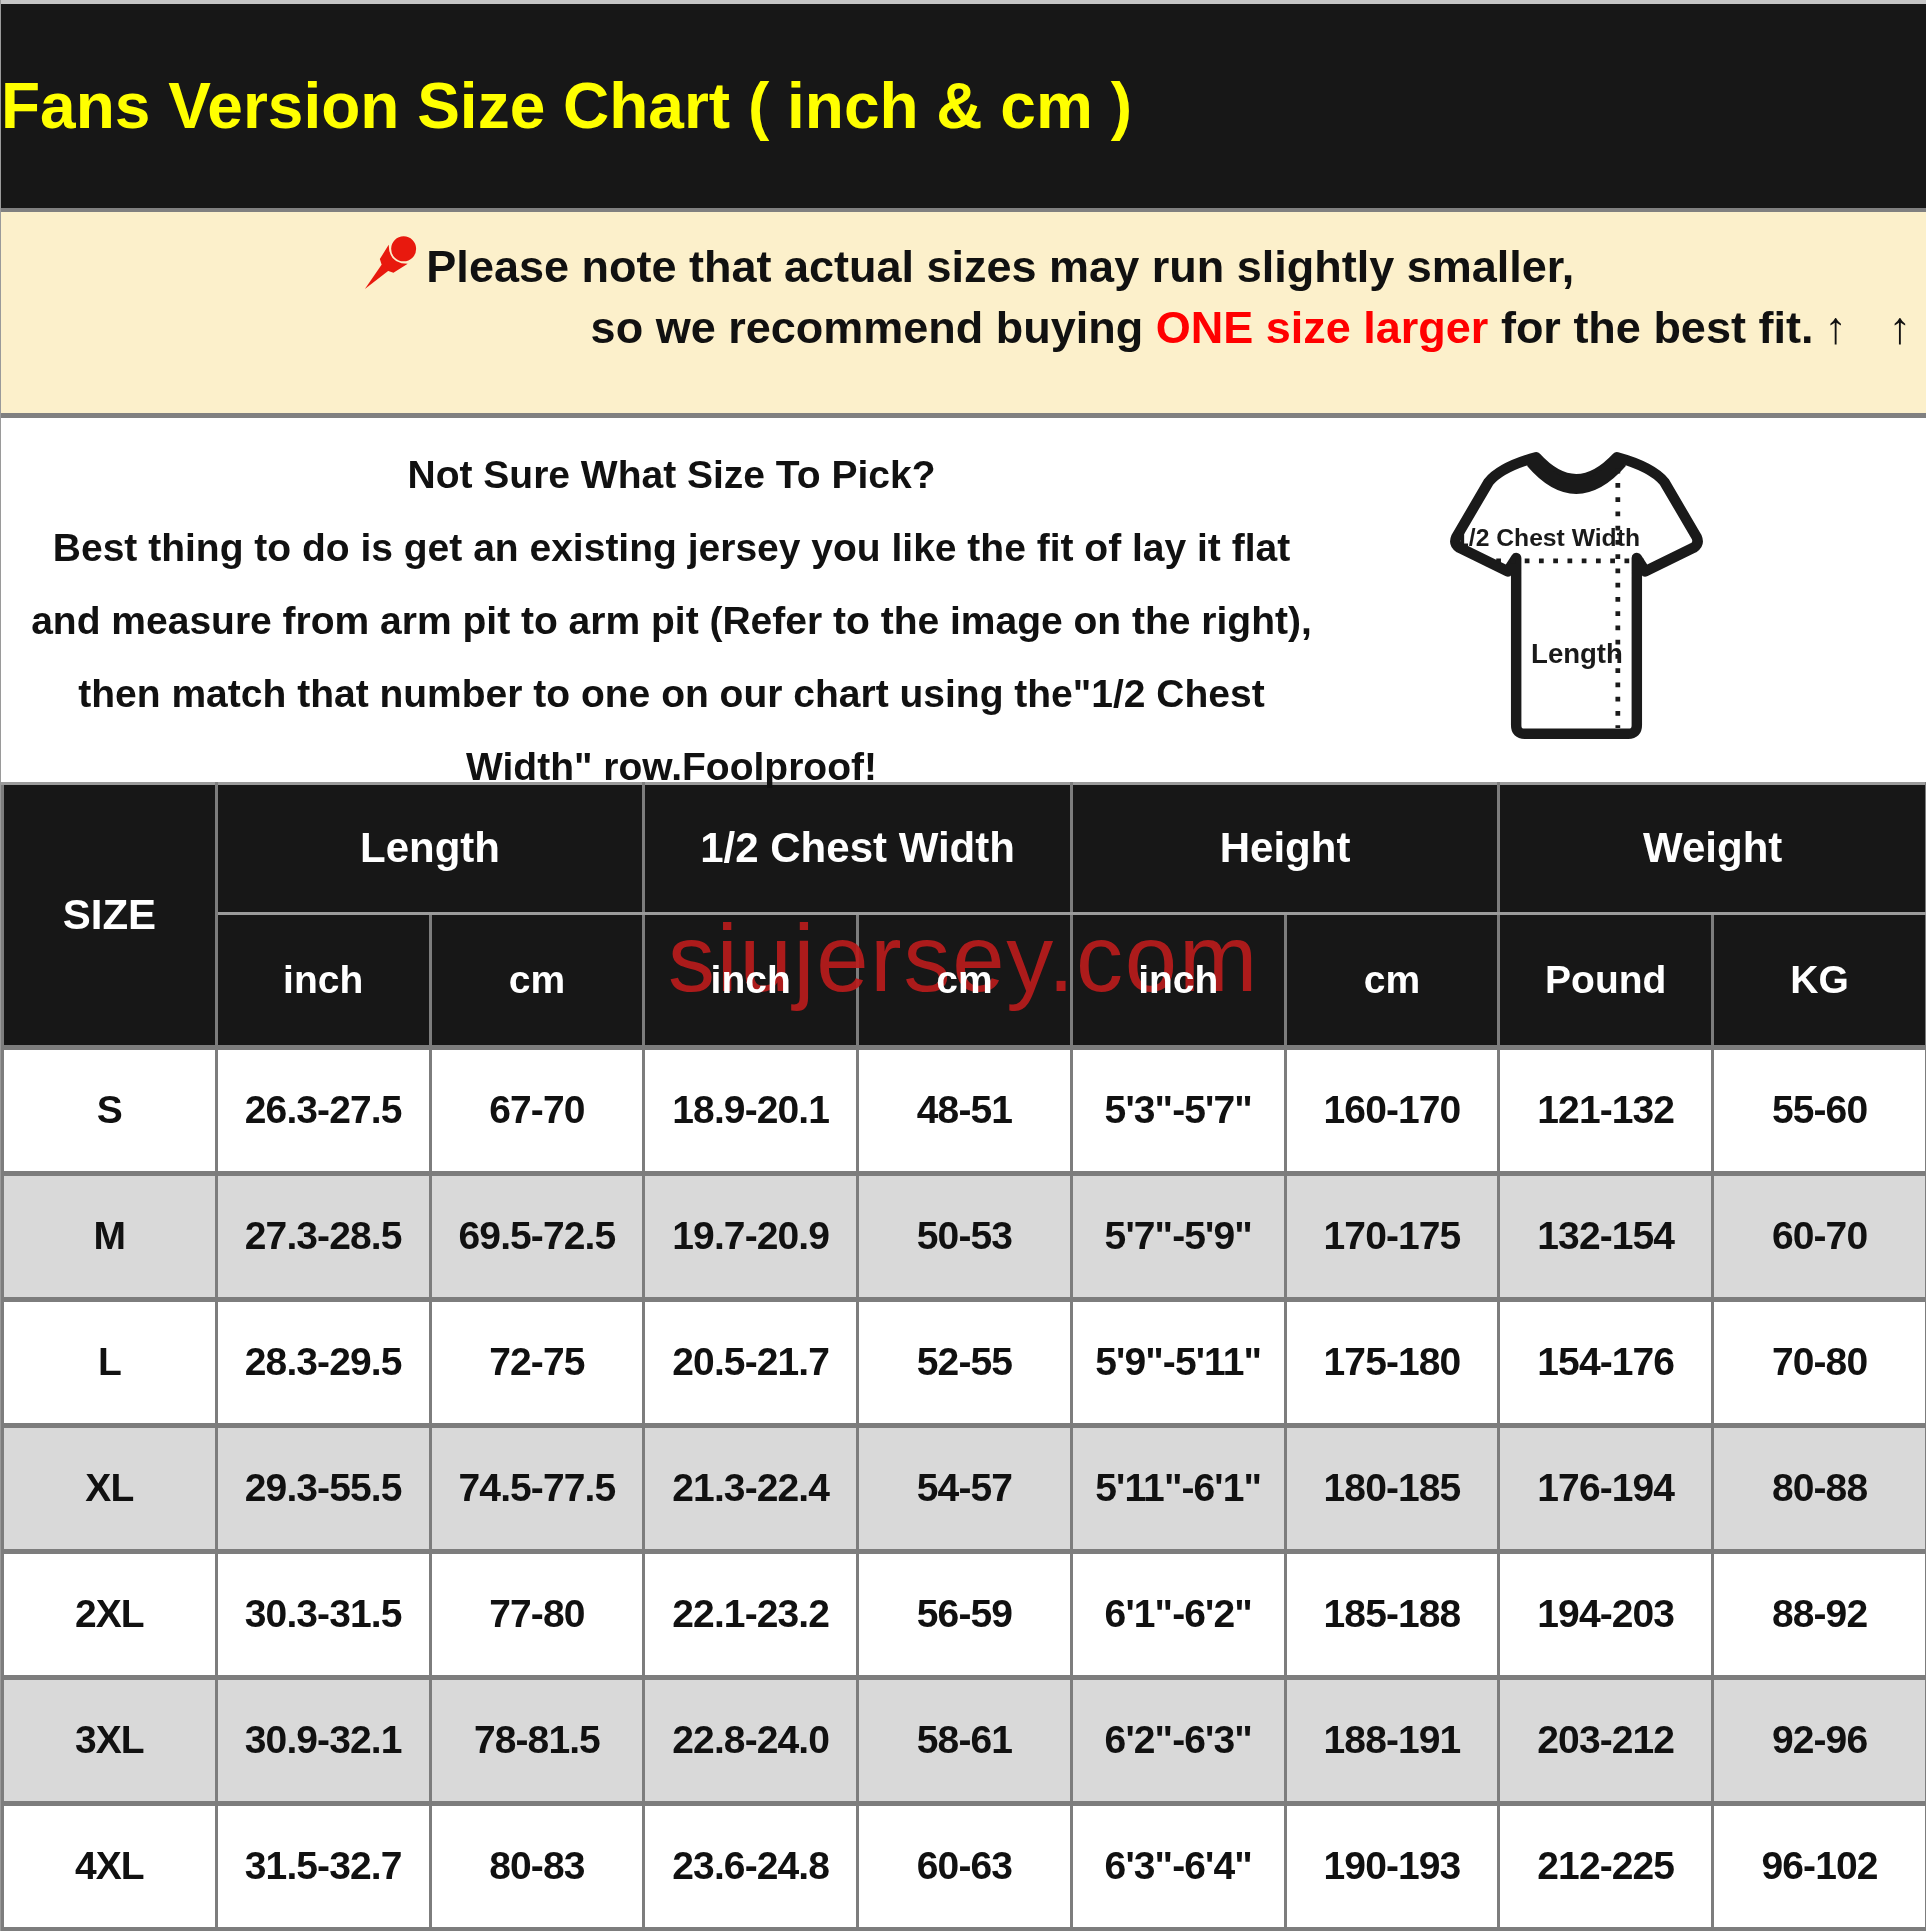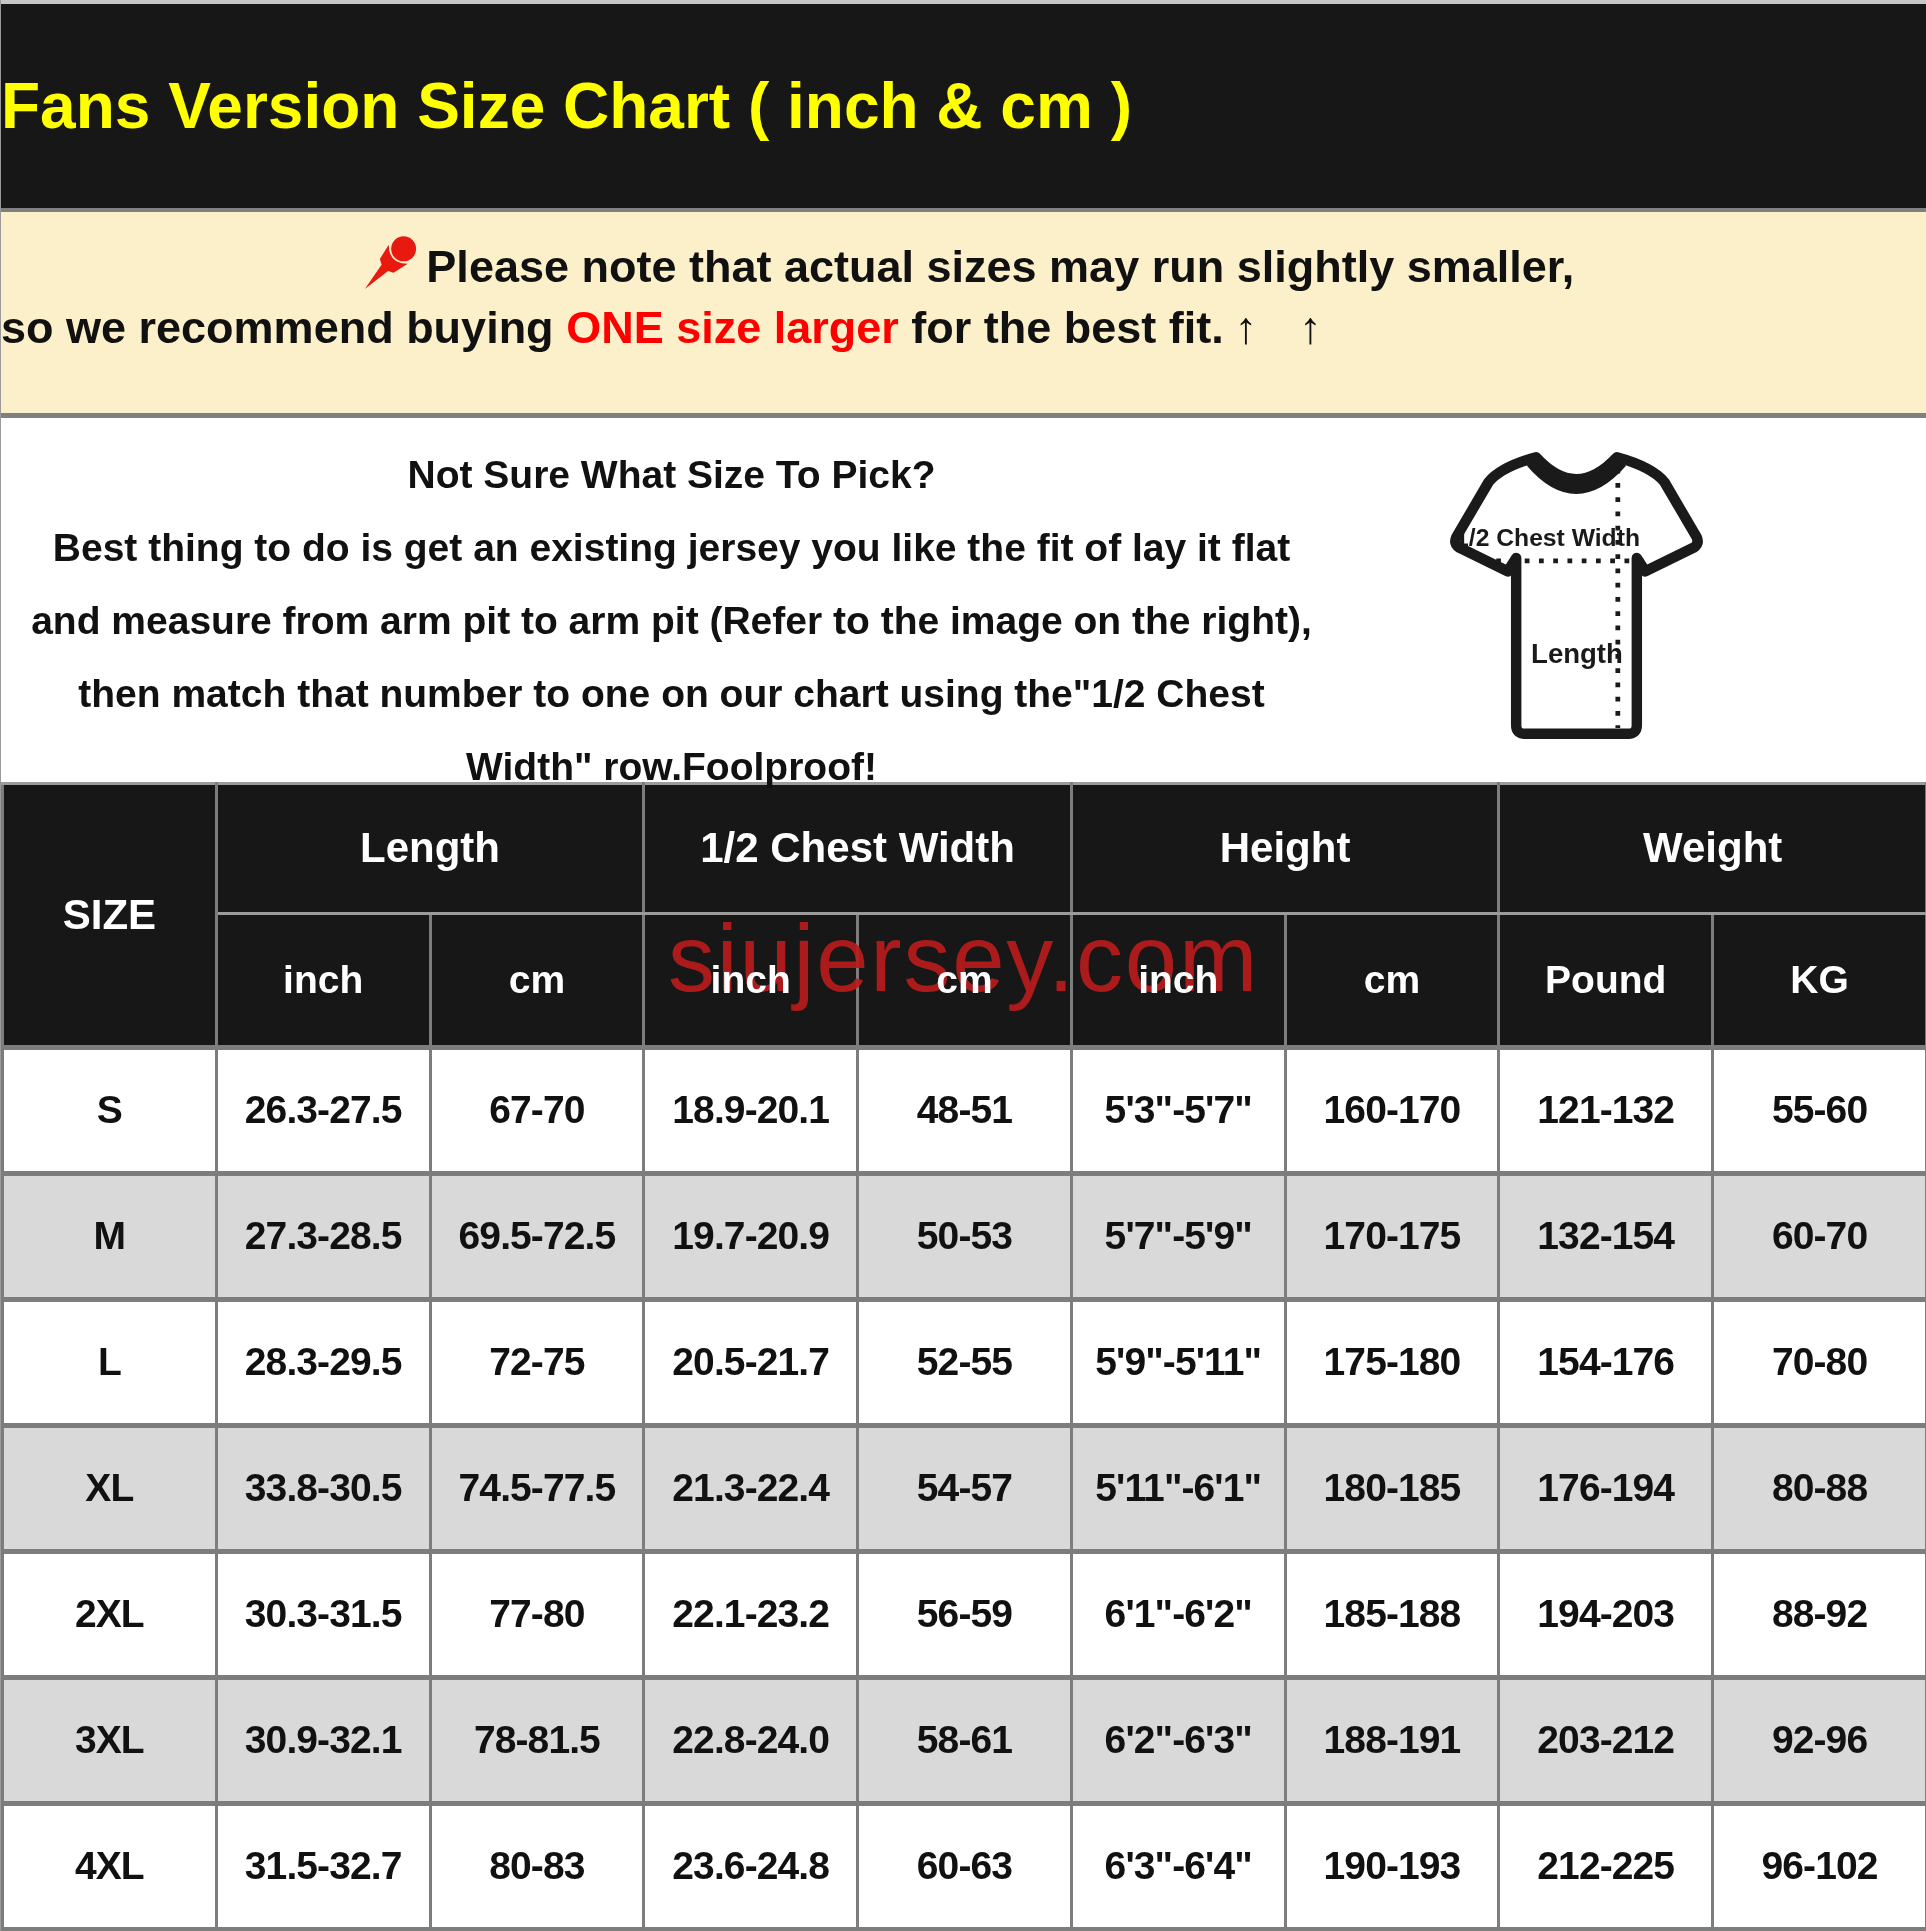--- a/index.html
+++ b/index.html
@@ -13,21 +13,21 @@
   .title-bar{
     height:204px; background:#171717;
     display:flex; align-items:center; justify-content:flex-start;
   }
   .title-bar .title{
     color:#ffff00; font-size:64px; font-weight:bold; letter-spacing:0;
   }
   .hdiv{ height:4.6px; background:#808080; }
 
   .notice{
-    height:201px; background:#fcf0cb; text-align:left;
+    height:201px; background:#fcf0cb; text-align:right;
     font-weight:bold; color:#111111; font-size:45px;
   }
   .notice-line1{
     padding-top:20px; display:flex; align-items:center; justify-content:center;
   }
   .pin{ width:70px; height:75px; margin-right:3.7px; margin-top:-5.5px; flex:0 0 auto; }
   .notice-line2{ }
   .red-em{ color:#ff0000; }
   .arrows{ letter-spacing:14.7px; margin-left:11px; font-weight:bold; }
 
@@ -173,21 +173,21 @@
         <td>72-75</td>
         <td>20.5-21.7</td>
         <td>52-55</td>
         <td>5'9"-5'11"</td>
         <td>175-180</td>
         <td>154-176</td>
         <td>70-80</td>
       </tr>
       <tr class="alt">
         <td>XL</td>
-        <td>33.8-30.5</td>
+        <td>29.3-55.5</td>
         <td>74.5-77.5</td>
         <td>21.3-22.4</td>
         <td>54-57</td>
         <td>5'11"-6'1"</td>
         <td>180-185</td>
         <td>176-194</td>
         <td>80-88</td>
       </tr>
       <tr>
         <td>2XL</td>

